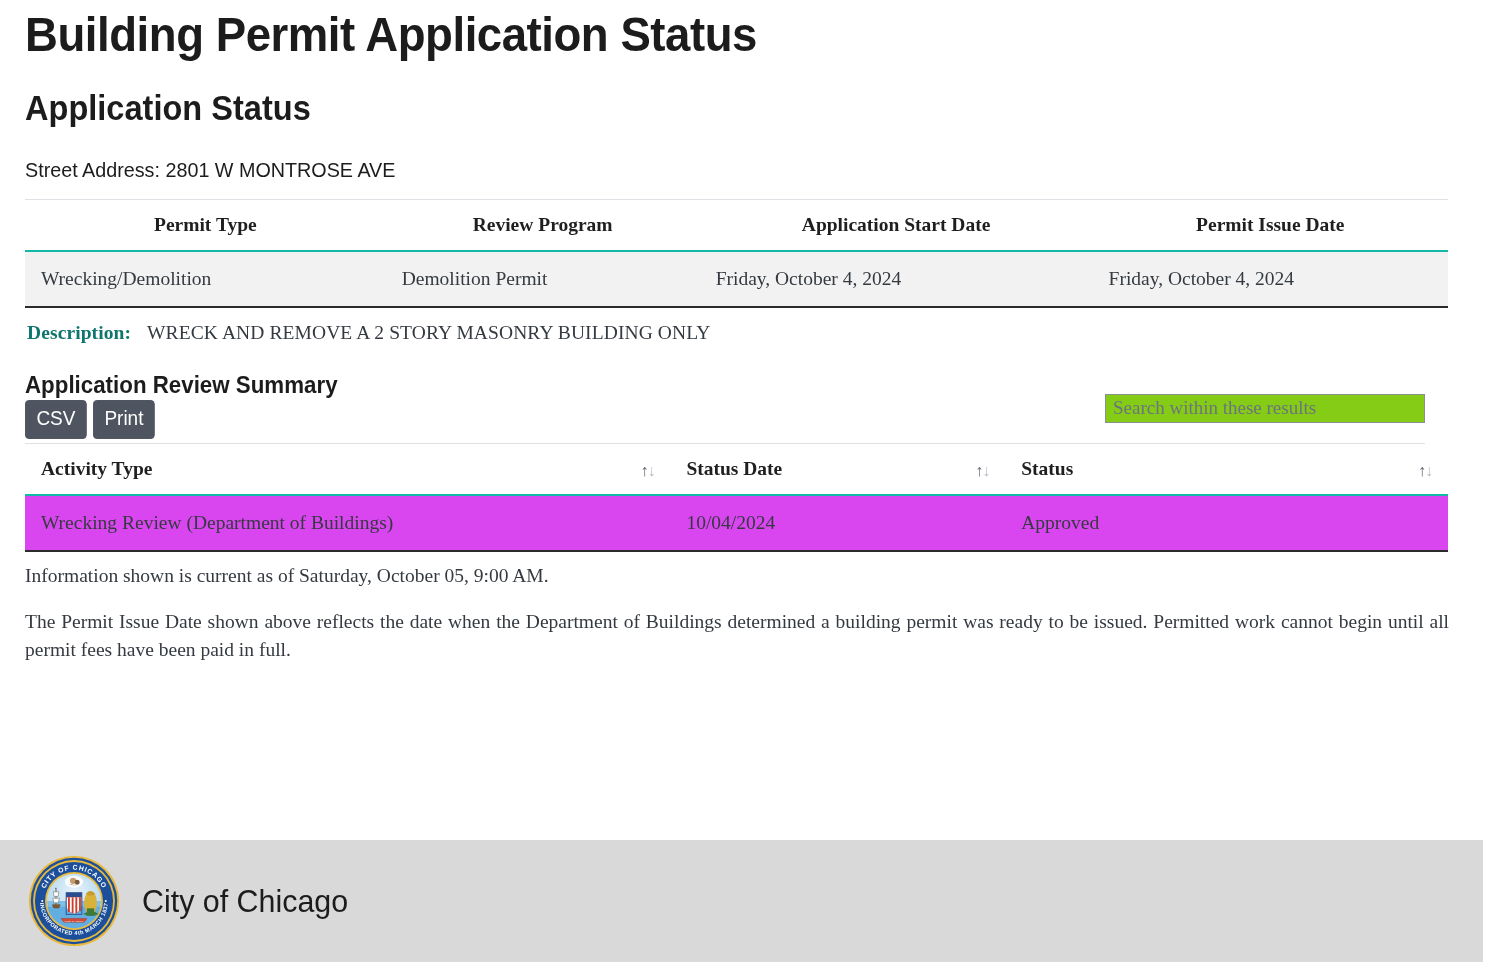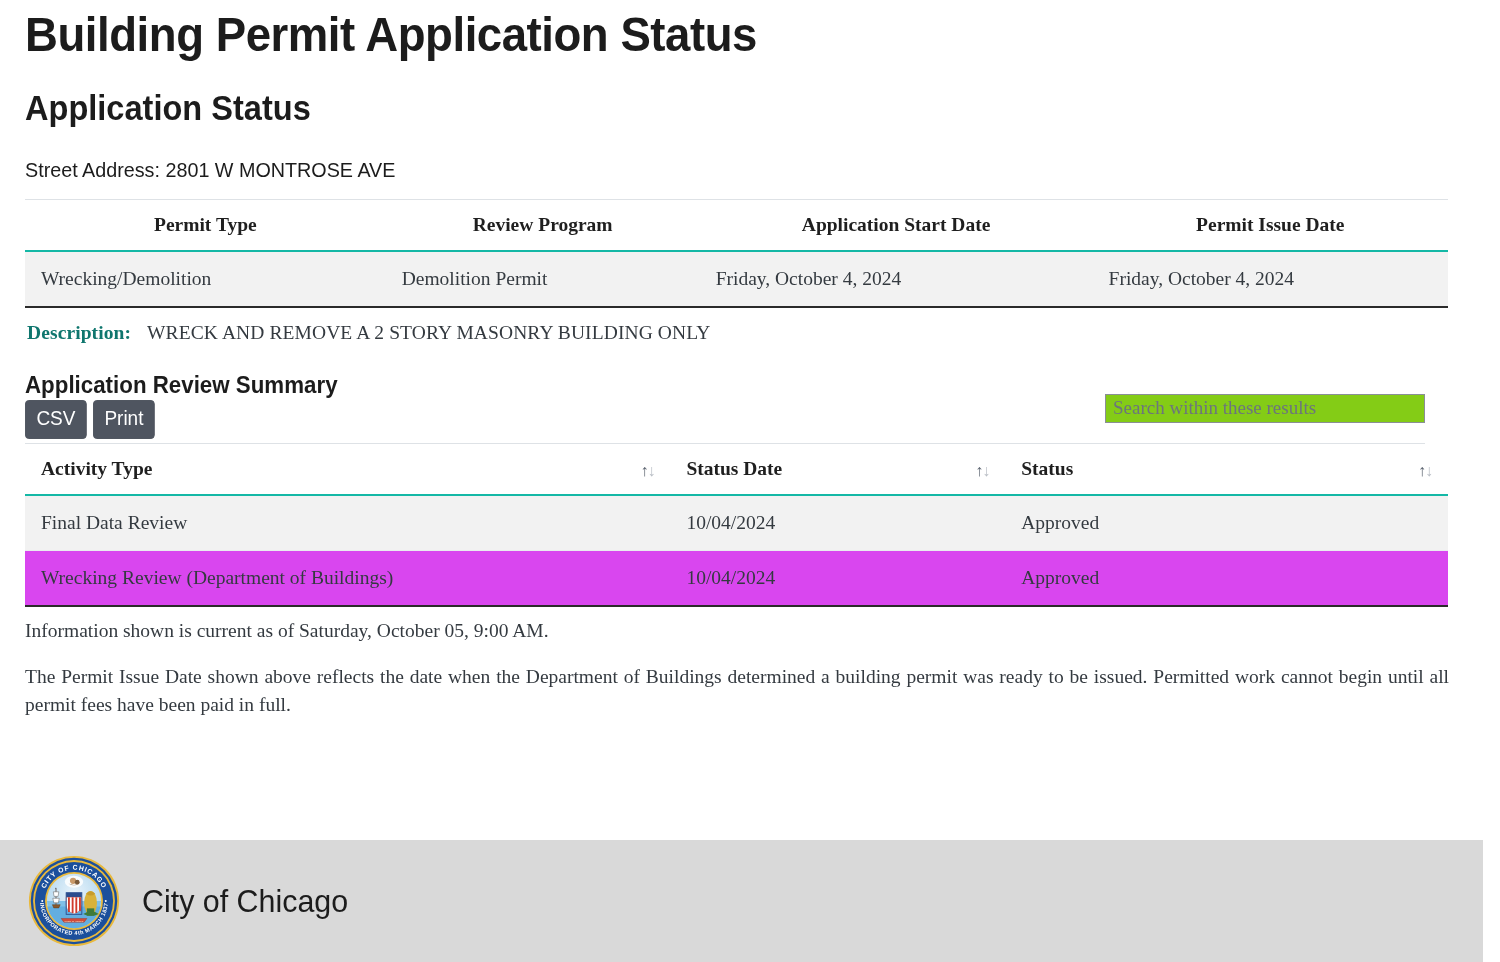--- a/index.html
+++ b/index.html
@@ -328,25 +328,20 @@
           </th>
           <th class="rcol-c">
             <div class="th-sort">
               <span>Status</span>
               <span class="sort-icons"><span class="sort-up">↑</span><span class="sort-down">↓</span></span>
             </div>
           </th>
         </tr>
       </thead>
       <tbody>
-        <tr class="odd">
-          <td>Final Data Review</td>
-          <td>10/04/2024</td>
-          <td>Approved</td>
-        </tr>
         <tr class="even">
           <td>Wrecking Review (Department of Buildings)</td>
           <td>10/04/2024</td>
           <td>Approved</td>
         </tr>
       </tbody>
     </table>
 
     <p class="note">Information shown is current as of Saturday, October 05, 9:00 AM.</p>
     <p class="note justify">The Permit Issue Date shown above reflects the date when the Department of Buildings determined a building permit was ready to be issued. Permitted work cannot begin until all permit fees have been paid in full.</p>

